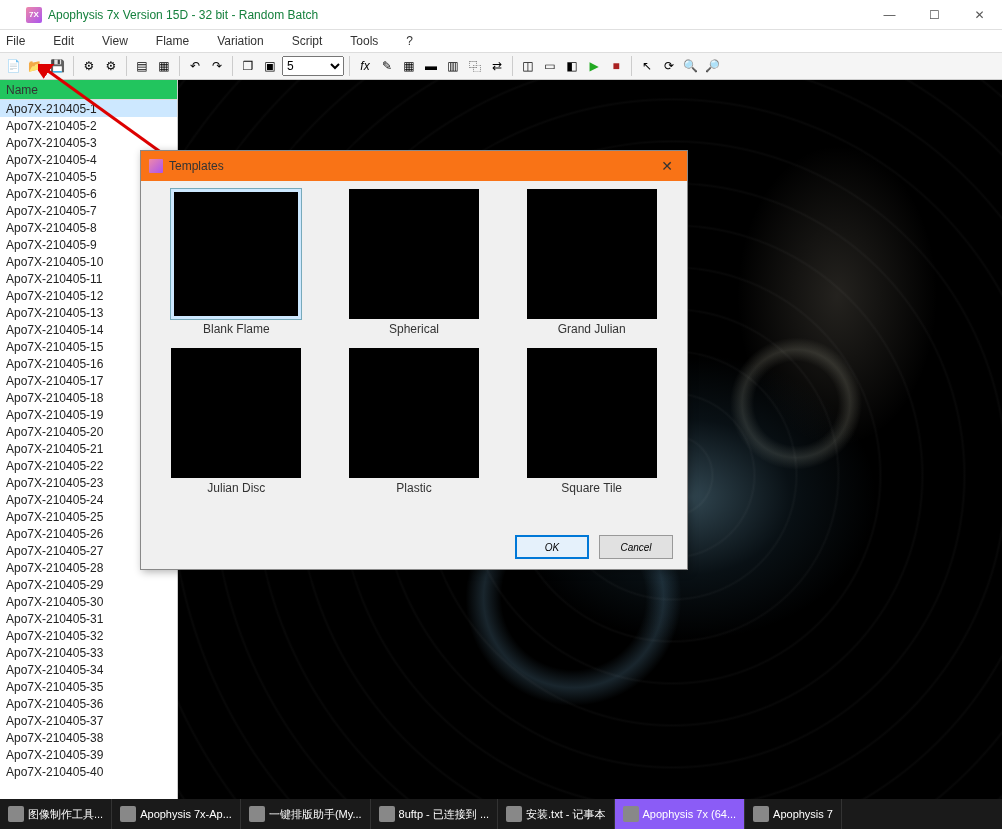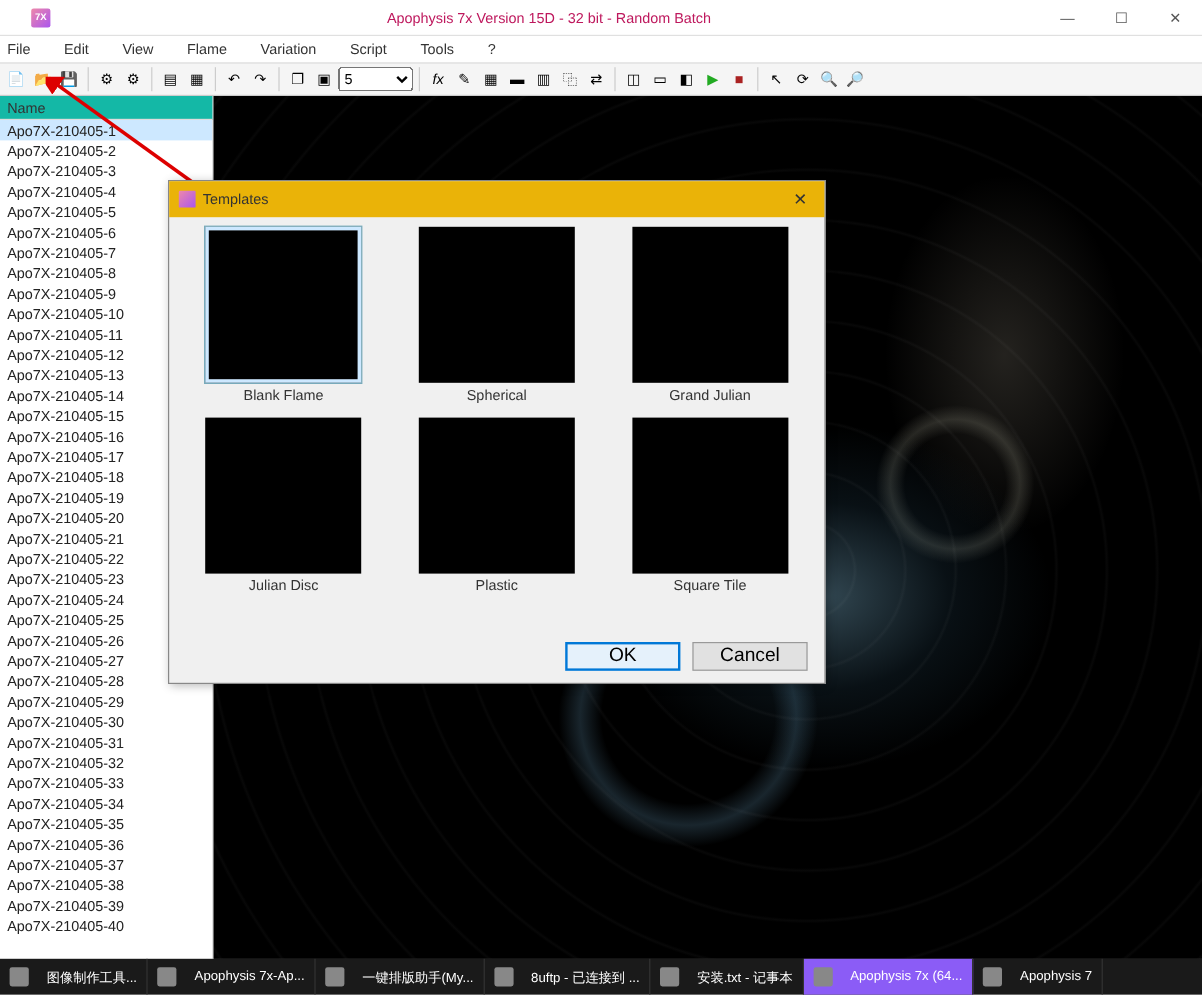--- a/index.html
+++ b/index.html
@@ -1,75 +1,75 @@
 <!DOCTYPE html>
 <html><head>
 <meta charset="utf-8">
 <style>
 * { box-sizing: border-box; margin: 0; padding: 0; }
 body { font-family: "Segoe UI", Tahoma, sans-serif; font-size: 12px; background: #f0f0f0; width: 1002px; height: 829px; overflow: hidden; position: relative; }
 
 
 .titlebar { height: 30px; background: #fff; display: flex; align-items: center; padding-left: 6px; border-bottom: 1px solid #e0e0e0; }
 .titlebar .icon { width: 16px; height: 16px; background: linear-gradient(135deg,#e8a,#a5e); border-radius:2px; margin-right: 6px; display:flex;align-items:center;justify-content:center;font-size:8px;color:#fff;font-weight:bold;margin-left:20px;}
-.titlebar .title { color: #be185d; flex: 1; text-align: center; }
+.titlebar .title { color: #15803d; flex: 1; }
 .titlebar .winbtns { display: flex; }
 .titlebar .winbtn { width: 45px; height: 30px; display: flex; align-items: center; justify-content: center; color: #555; }
 
 
 .menubar { height: 22px; background: #fff; display: flex; align-items: center; padding-left: 6px; gap: 28px; color: #333; }
 .menubar span { cursor: default; }
 
 
 .toolbar { height: 28px; background: #f5f5f5; border-top: 1px solid #ddd; border-bottom: 1px solid #ccc; display: flex; align-items: center; padding: 0 4px; gap: 2px; }
 .toolbar .tbtn { width: 20px; height: 20px; display: flex; align-items: center; justify-content: center; border: 1px solid transparent; border-radius: 2px; font-size: 12px; }
 .toolbar .sep { width: 1px; height: 20px; background: #ccc; margin: 0 3px; }
 .toolbar select { height: 20px; font-size: 12px; width: 62px; }
 
 
 .main { display: flex; height: calc(100% - 30px - 22px - 28px - 30px); }
 .sidebar { width: 178px; background: #fff; border-right: 1px solid #ccc; display: flex; flex-direction: column; }
-.sidebar .header { height: 20px; background: #14b8a6; border-bottom: 1px solid #ddd; display: flex; align-items: center; padding-left: 6px; font-weight: normal; color: #333; }
+.sidebar .header { height: 20px; background: #22c55e; border-bottom: 1px solid #ddd; display: flex; align-items: center; padding-left: 6px; font-weight: normal; color: #333; }
 .sidebar .list { flex: 1; overflow: hidden; }
 .sidebar .item { height: 17px; padding-left: 6px; display: flex; align-items: center; color: #222; cursor: default; }
 .sidebar .item.selected { background: #cde8ff; }
 
 .preview { flex: 1; background: #000; position: relative; overflow: hidden; }
 .fractal { position:absolute; inset:0; background:
  radial-gradient(ellipse 340px 260px at 62% 58%, rgba(140,200,230,0.35) 0%, rgba(60,110,140,0.15) 30%, transparent 55%),
  radial-gradient(circle 180px at 48% 72%, transparent 40%, rgba(100,150,180,0.25) 50%, transparent 60%),
  radial-gradient(circle 120px at 75% 45%, transparent 35%, rgba(180,180,160,0.2) 45%, transparent 55%),
  radial-gradient(ellipse 200px 300px at 80% 30%, rgba(200,190,170,0.18) 0%, transparent 50%),
  radial-gradient(circle 60px at 25% 30%, rgba(180,180,180,0.1) 0%, transparent 70%),
  #000;
 }
 .fractal::before { content:""; position:absolute; inset:0; background:
  repeating-radial-gradient(circle at 60% 55%, transparent 0, transparent 38px, rgba(200,200,200,0.04) 40px, transparent 42px);
  mix-blend-mode: screen; }
 
 
 .dialog { position: absolute; left: 140px; top: 150px; width: 548px; height: 420px; background: #f0f0f0; border: 1px solid #888; box-shadow: 2px 2px 8px rgba(0,0,0,0.3); }
-.dialog .dtitle { height: 30px; background: #eab308; display: flex; align-items: center; padding-left: 8px; color: #333; }
+.dialog .dtitle { height: 30px; background: #f97316; display: flex; align-items: center; padding-left: 8px; color: #333; }
 .dialog .dtitle .dicon { width: 14px; height: 14px; background: linear-gradient(135deg,#e8a,#a5e); border-radius:1px; margin-right: 6px; }
 .dialog .dtitle .close { margin-left: auto; width: 40px; height: 30px; display: flex; align-items: center; justify-content: center; font-size: 14px; }
 .dialog .dbody { padding: 8px 14px; display: grid; grid-template-columns: repeat(3, 1fr); gap: 12px 15px; }
 .tmpl { display: flex; flex-direction: column; align-items: center; }
 .tmpl .thumb { width: 130px; height: 130px; background: #000; border: 3px solid transparent; }
 .tmpl.selected .thumb { border-color: #cde8ff; outline: 1px solid #7ab; }
 .tmpl .label { margin-top: 3px; color: #333; font-size: 12px; }
 .dbuttons { position: absolute; bottom: 10px; right: 14px; display: flex; gap: 10px; }
-.dbuttons button { width: 96px; height: 24px; background: #e1e1e1; border: 1px solid #999; font-size: 16px; }
+.dbuttons button { width: 74px; height: 24px; background: #e1e1e1; border: 1px solid #999; font-size: 10px; font-style: italic; }
 .dbuttons button.primary { border: 2px solid #0078d7; background:#e5f1fb; }
 
 
 .arrow { position: absolute; left: 38px; top: 64px; width: 170px; height: 120px; pointer-events: none; }
 
 
 .taskbar { position: absolute; bottom: 0; left: 0; right: 0; height: 30px; background: #1a1a1a; display: flex; align-items: center; }
-.taskbar .titem { height: 30px; display: flex; align-items: center; padding: 0 8px; color: #fff; font-size: 11px; gap: 15px; border-right: 1px solid #333; max-width: 165px; overflow: hidden; white-space: nowrap; }
+.taskbar .titem { height: 30px; display: flex; align-items: center; padding: 0 8px; color: #fff; font-size: 11px; gap: 4px; border-right: 1px solid #333; max-width: 165px; overflow: hidden; white-space: nowrap; }
 .taskbar .titem.active { background: #8b5cf6; }
 .taskbar .ticon { width: 16px; height: 16px; background: #888; border-radius: 2px; flex-shrink: 0; }
 
 
 .th-blank { background:#000; }
 .th-spherical { background: radial-gradient(circle at 50% 50%, #ddd 0%, #aaa 10%, #333 30%, #000 70%); }
 .th-julian { background: radial-gradient(circle at 50% 50%, #3bb 0%, #a84 20%, #543 40%, #000 60%); }
 .th-grand { background: radial-gradient(circle at 50% 50%, #fff 0%, #3cc 15%, #146 30%, #a85 45%, #000 70%); }
 .th-plastic { background: radial-gradient(circle at 30% 30%, #fff 0%, #89a 20%, #435 40%, #000 80%), radial-gradient(circle at 70% 70%, #a9c 0%, transparent 40%); }
 .th-square { background: #111; background-image: radial-gradient(circle, #333 30%, transparent 32%); background-size: 26px 26px; }

